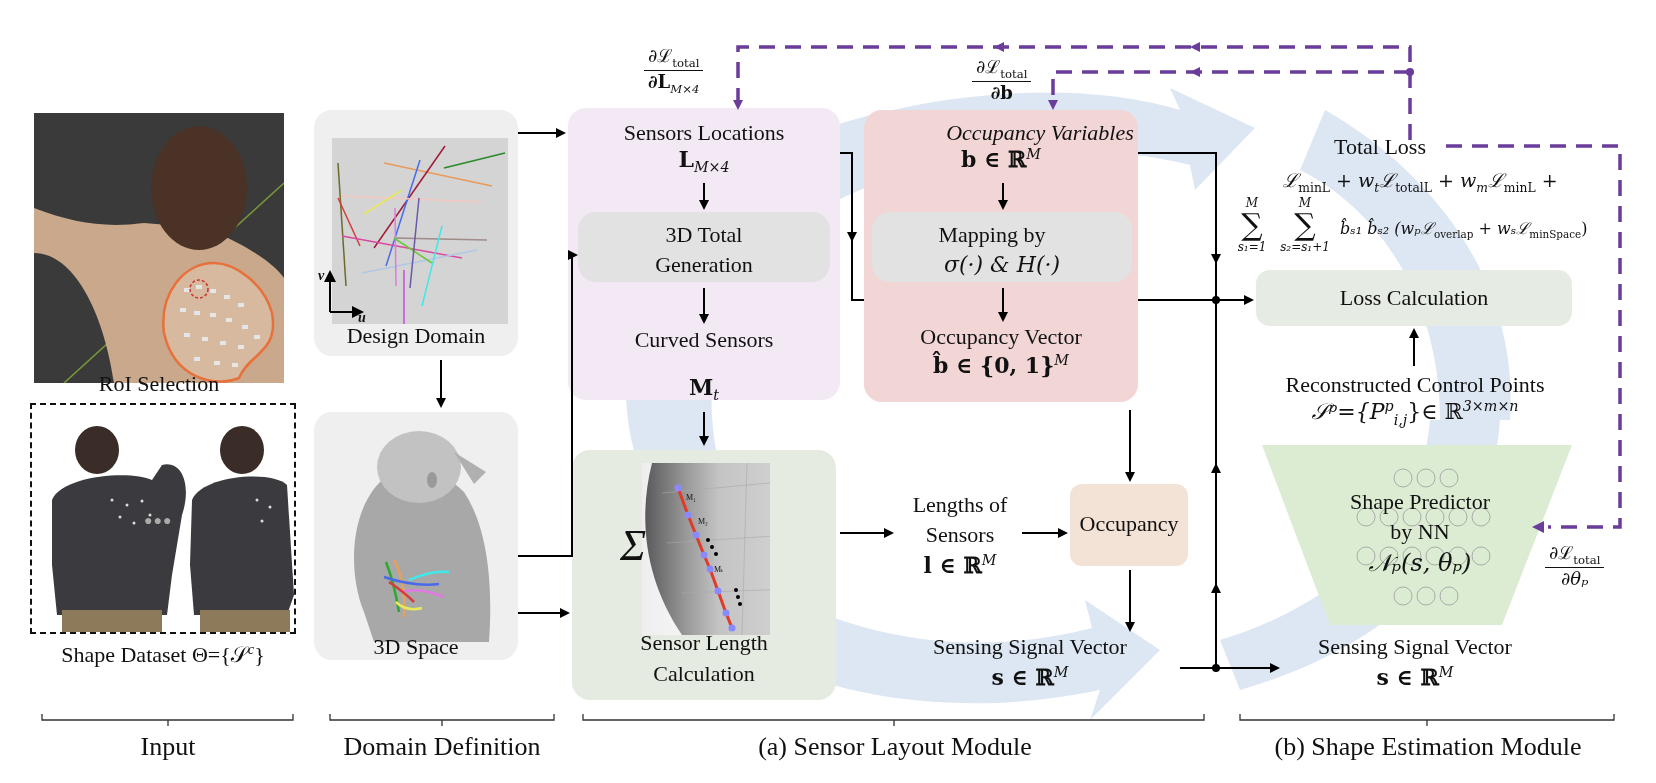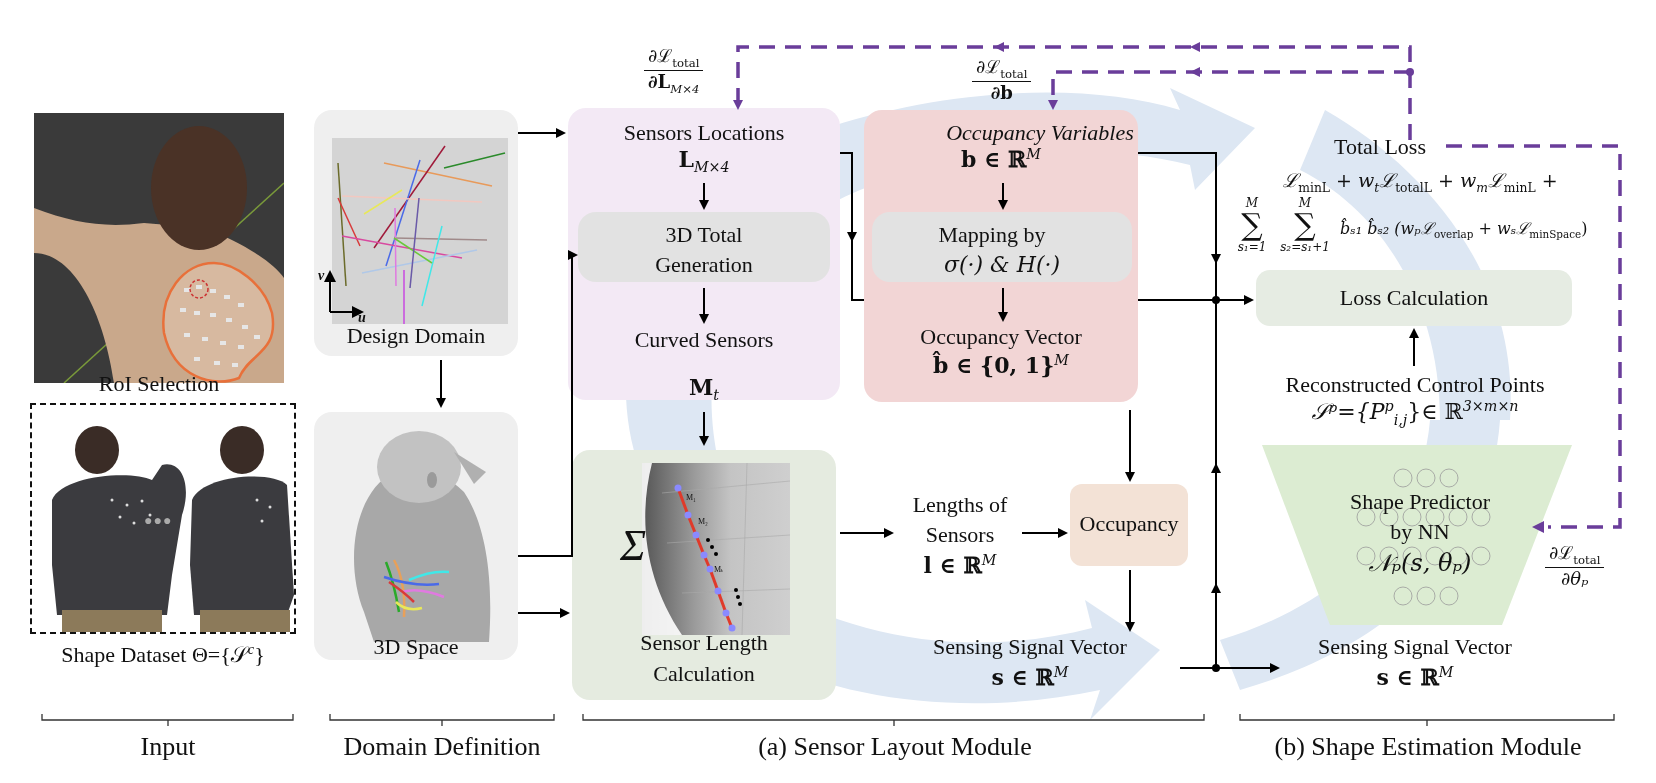--- a/index.html
+++ b/index.html
@@ -156,21 +156,21 @@
 <div class="txt math" style="left:864px;top:146px;width:274px;"><span class="bold">b ∈ ℝ</span><sup class="ital">M</sup></div>
 
 <div class="box grey" style="left:872px;top:212px;width:260px;height:70px;"></div>
 <div class="txt" style="left:872px;top:222px;width:240px;">Mapping by</div>
 <div class="txt math ital" style="left:872px;top:252px;width:260px;">σ(·) &amp; H(·)</div>
 
 <div class="txt" style="left:864px;top:324px;width:274px;">Occupancy Vector</div>
 <div class="txt math" style="left:864px;top:352px;width:274px;"><span class="bold">b̂ ∈ {0, 1}</span><sup class="ital">M</sup></div>
 
 <div class="box greenbox" style="left:572px;top:450px;width:264px;height:250px;">
-  <div class="abs" style="left:70px;top:13px;width:148px;height:172px;background:linear-gradient(90deg,#555 0%,#9a9a9a 35%,#c4c4c4 60%,#cfcfcf 100%);overflow:hidden;">
+  <div class="abs" style="left:70px;top:13px;width:128px;height:172px;background:linear-gradient(90deg,#555 0%,#9a9a9a 35%,#c4c4c4 60%,#cfcfcf 100%);overflow:hidden;">
     <svg width="148" height="172">
       <path d="M0 0 L10 0 C-5 60 5 120 40 172 L0 172 Z" fill="#ffffff" opacity="0.9"></path>
       <g stroke="#aaa" stroke-width="0.6" fill="none">
         <line x1="20" y1="30" x2="148" y2="18"></line>
           <line x1="25" y1="80" x2="148" y2="72"></line>
           <line x1="40" y1="130" x2="148" y2="126"></line>
         <line x1="105" y1="0" x2="100" y2="172"></line>
       </g>
       <g stroke="#e03a2a" stroke-width="3" fill="none">
         <line x1="36" y1="25" x2="46" y2="52"></line>

